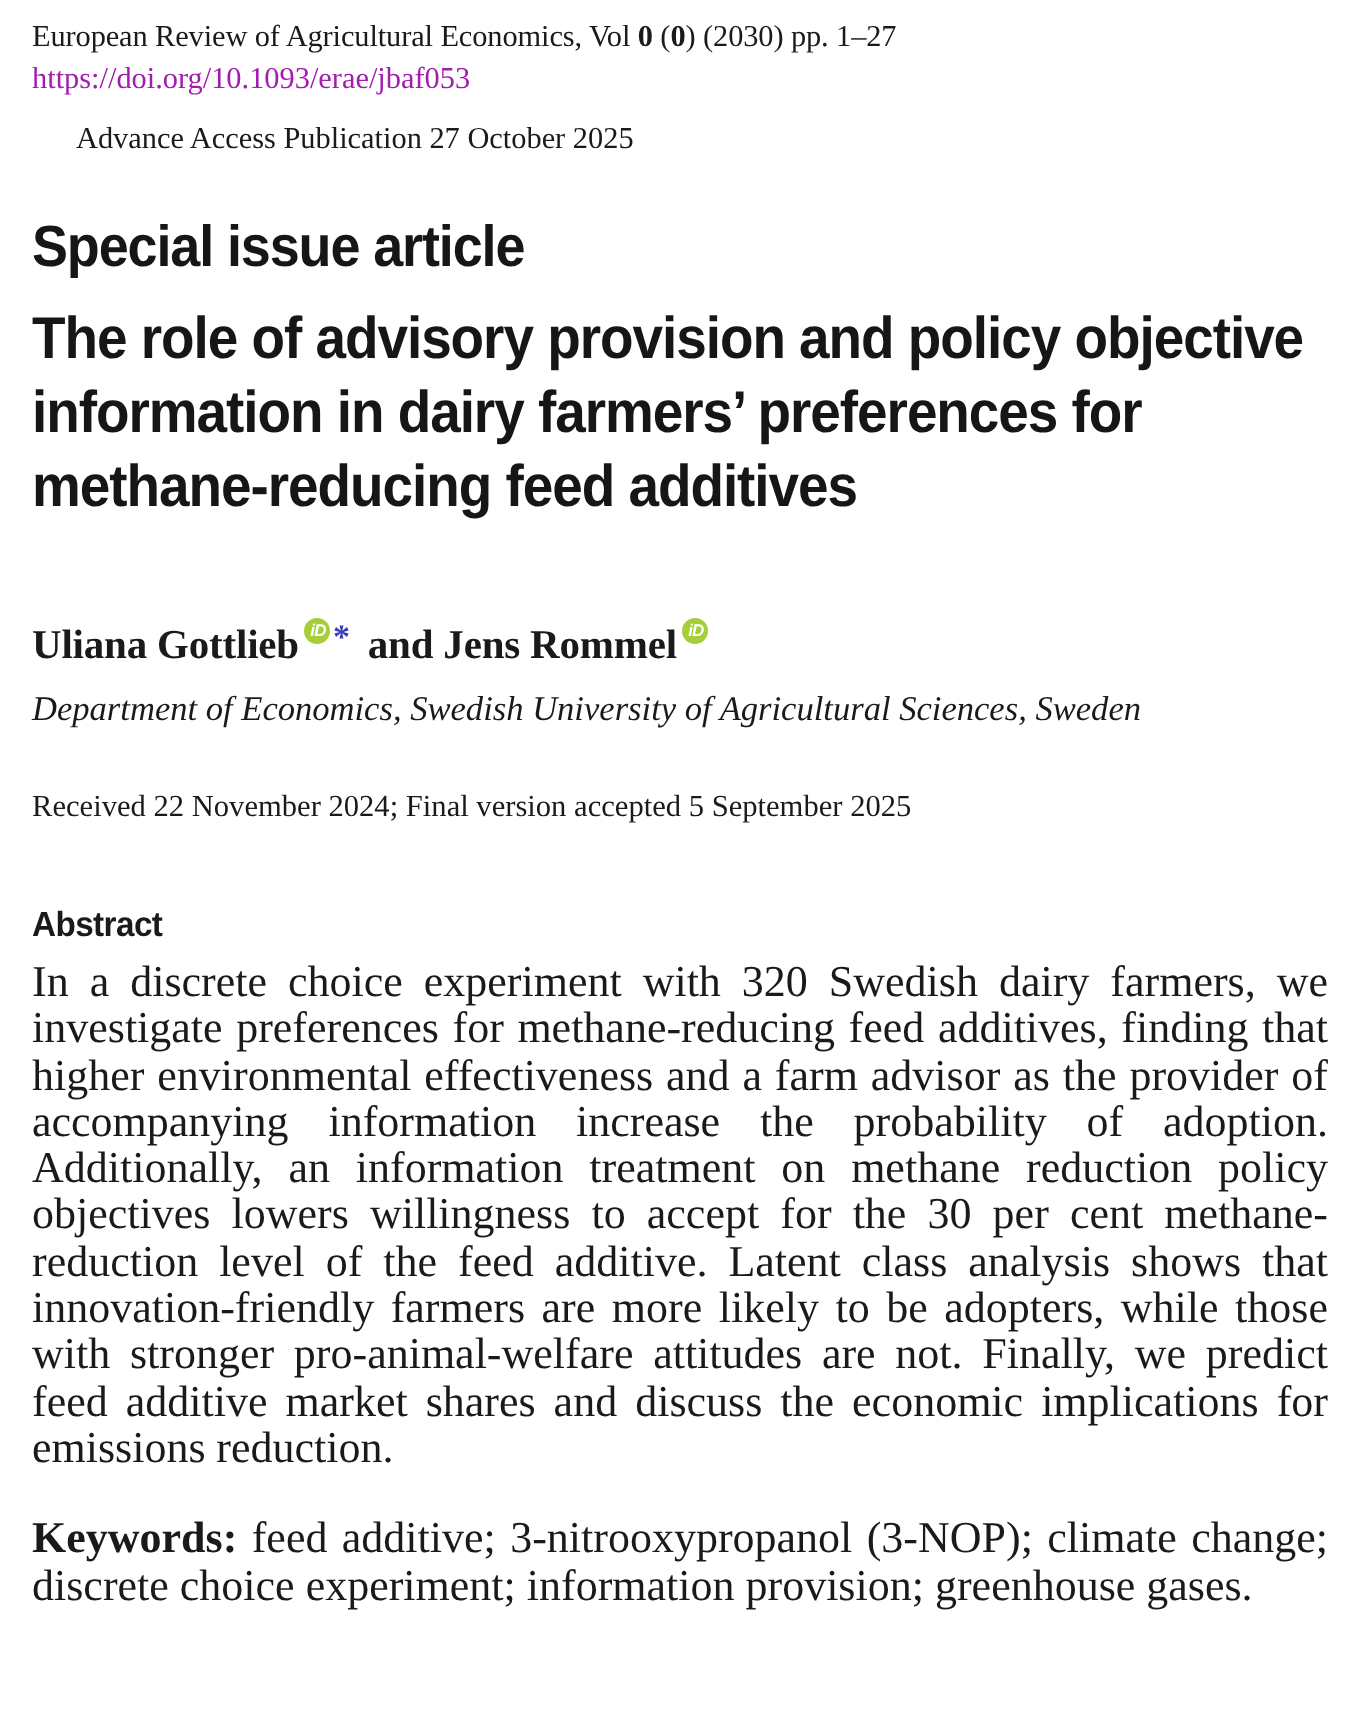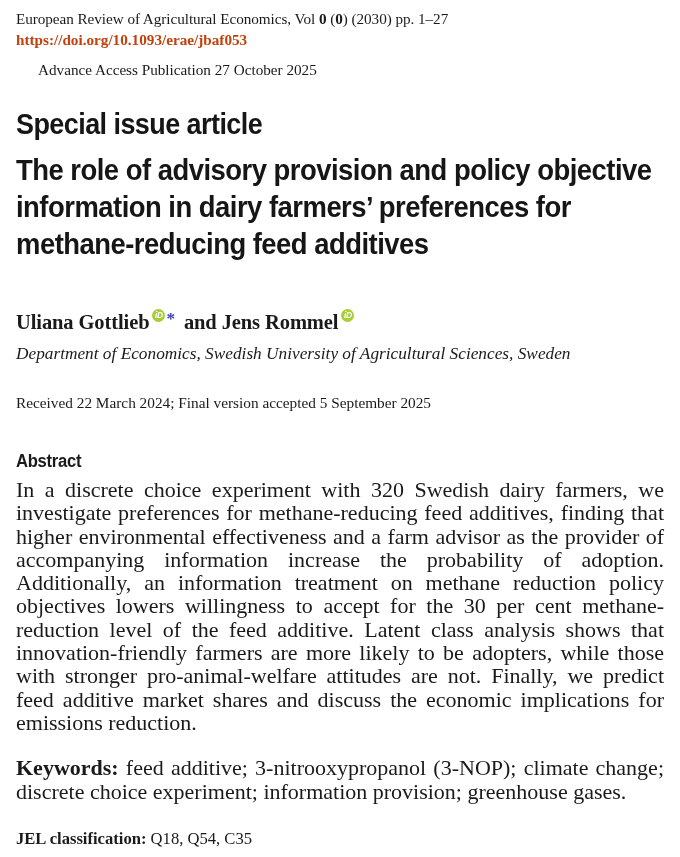--- a/index.html
+++ b/index.html
@@ -37,23 +37,22 @@
     white-space: nowrap;
   }
   .journal-name { }
   .vol-bold { font-weight: bold; }
   .doi-line {
     font-size: 15.2px;
     line-height: 21px;
     margin-top: 0px;
   }
   .doi-link {
-    color: #c2410c;
+    color: #a21caf;
     text-decoration: none;
-    font-weight: bold;
   }
   .advance-line {
     font-size: 15.2px;
     line-height: 21px;
     margin-top: 9px;
     margin-left: 22px;
   }
 
   
   .kicker {
@@ -190,29 +189,25 @@
 
     <h1 class="title">The role of advisory provision and policy objective information in dairy farmers’ preferences for methane-reducing feed additives</h1>
 
     <div class="authors">
       <span>Uliana Gottlieb</span><span class="orcid"></span><span class="corr-star">*</span><span class="author-gap"></span><span>and</span>
       <span>Jens Rommel</span><span class="orcid"></span>
     </div>
 
     <div class="affiliation">Department of Economics, Swedish University of Agricultural Sciences, Sweden</div>
 
-    <div class="received">Received 22 March 2024; Final version accepted 5 September 2025</div>
+    <div class="received">Received 22 November 2024; Final version accepted 5 September 2025</div>
 
     <div class="abstract-head">Abstract</div>
     <div class="abstract-body">In a discrete choice experiment with 320 Swedish dairy farmers, we investigate preferences for methane-reducing feed additives, finding that higher environmental effectiveness and a farm advisor as the provider of accompanying information increase the probability of adoption. Additionally, an information treatment on methane reduction policy objectives lowers willingness to accept for the 30 per cent methane-reduction level of the feed additive. Latent class analysis shows that innovation-friendly farmers are more likely to be adopters, while those with stronger pro-animal-welfare attitudes are not. Finally, we predict feed additive market shares and discuss the economic implications for emissions reduction.</div>
 
     <div class="keywords">
       <b>Keywords:</b>
       <span>feed additive; 3-nitrooxypropanol (3-NOP); climate change; discrete choice experiment; information provision; greenhouse gases.</span>
     </div>
 
-    <div class="jel">
-      <b>JEL classification:</b>
-      <span>Q18, Q54, C35</span>
-    </div>
 
   </div>
 </div>
 
 </body></html>

